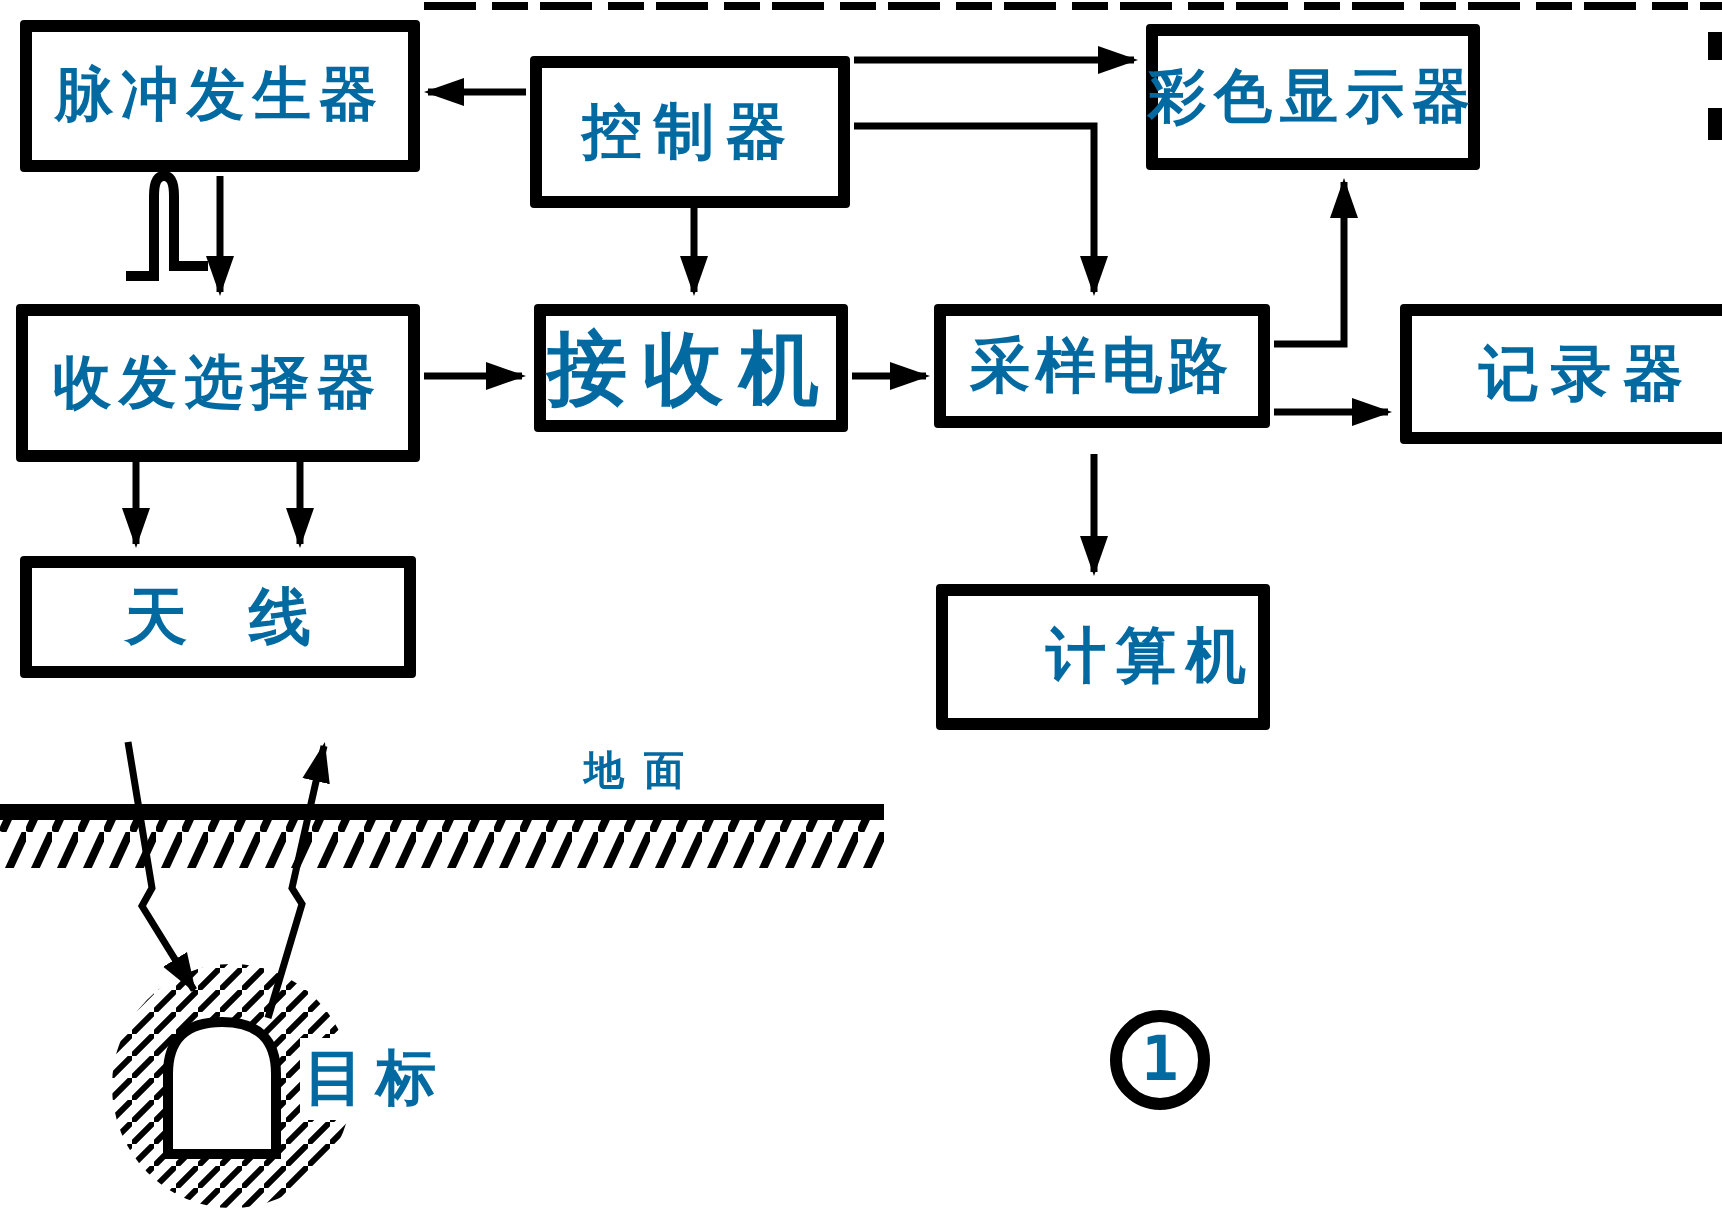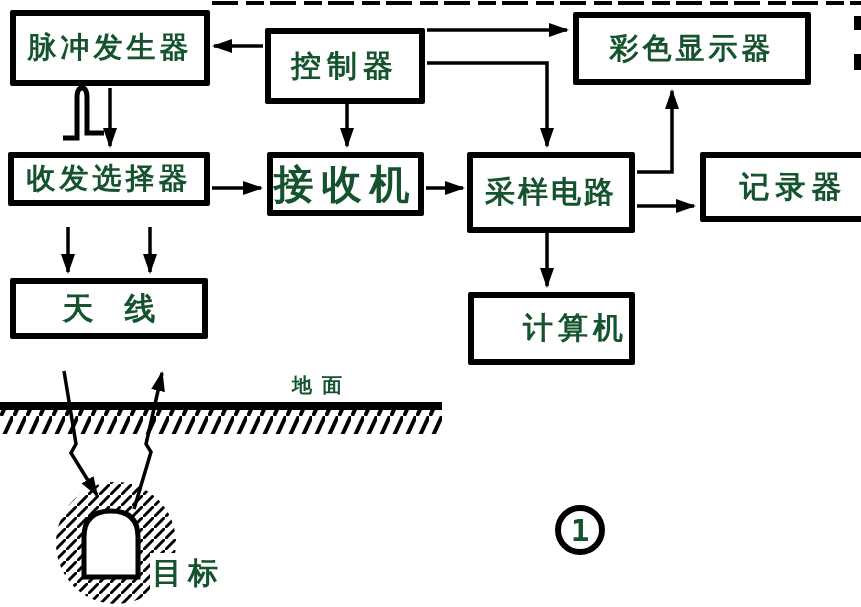--- a/index.html
+++ b/index.html
@@ -1,53 +1,53 @@
 <!DOCTYPE html>
 <html><head>
 <meta charset="utf-8">
 <style>
   html,body { margin:0; padding:0; background:#e8e8e8; }
   .canvas {
     position:relative;
     width:861px; height:607px;
     background:#ffffff;
     font-family:"DejaVu Sans", sans-serif;
-    color:#14532d;
+    color:#0369a1;
     overflow:hidden;
   }
   svg.wires { position:absolute; left:0; top:0; width:861px; height:607px; }
   .box {
     position:absolute;
     box-sizing:border-box;
     border:6px solid #000;
     border-radius:2px;
     background:#fff;
     display:flex;
     align-items:center;
     justify-content:center;
     font-weight:bold;
     text-align:center;
     white-space:nowrap;
   }
   .b-pulse { left:10px;  top:10px;  width:200px; height:76px; font-size:29px; letter-spacing:4px; }
   .b-ctrl  { left:265px; top:28px;  width:160px; height:76px; font-size:30px; letter-spacing:6px; }
-  .b-disp  { left:573px; top:12px;  width:238px; height:73px; font-size:29px; letter-spacing:4px; }
-  .b-trsel { left:8px;   top:152px; width:202px; height:54px; font-size:29px; letter-spacing:4px; }
+  .b-disp  { left:573px; top:12px;  width:167px; height:73px; font-size:29px; letter-spacing:4px; }
+  .b-trsel { left:8px;   top:152px; width:202px; height:79px; font-size:29px; letter-spacing:4px; }
   .b-recv  { left:267px; top:152px; width:157px; height:64px; font-size:40px; letter-spacing:8px; }
-  .b-samp  { left:467px; top:152px; width:168px; height:81px; font-size:30px; letter-spacing:3px; }
+  .b-samp  { left:467px; top:152px; width:168px; height:62px; font-size:30px; letter-spacing:3px; }
   .b-rec   { left:700px; top:152px; width:187px; height:70px; font-size:30px; letter-spacing:6px; }
   .b-ant   { left:10px;  top:278px; width:198px; height:61px; font-size:31px; }
   .b-comp  { left:468px; top:292px; width:167px; height:73px; font-size:30px; letter-spacing:5px;padding-left:48px; }
   .label {
     position:absolute;
     font-weight:bold;
     white-space:nowrap;
   }
   .ground-label { left:292px; top:372px; font-size:20px; letter-spacing:10px; }
-  .target-label { left:150px; top:519px; font-size:30px; letter-spacing:6px; background:#fff; padding:0 2px;margin-top:34px; }
+  .target-label { left:150px; top:519px; font-size:30px; letter-spacing:6px; background:#fff; padding:0 2px; }
   .fig-num {
     position:absolute; left:555px; top:505px;
     width:50px; height:50px;
     box-sizing:border-box;
     border:6px solid #000;
     border-radius:50%;
     display:flex; align-items:center; justify-content:center;
     font-size:31px; font-weight:bold;
     font-family:"DejaVu Sans Mono", monospace;
   }

